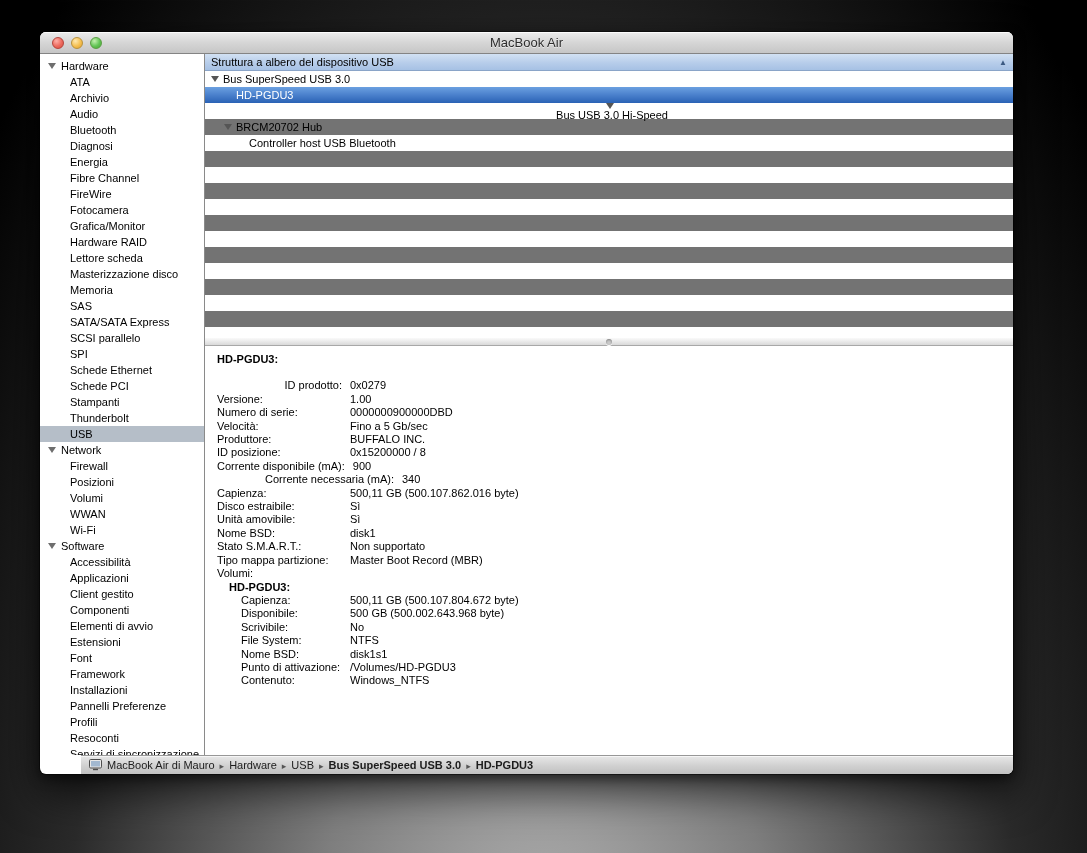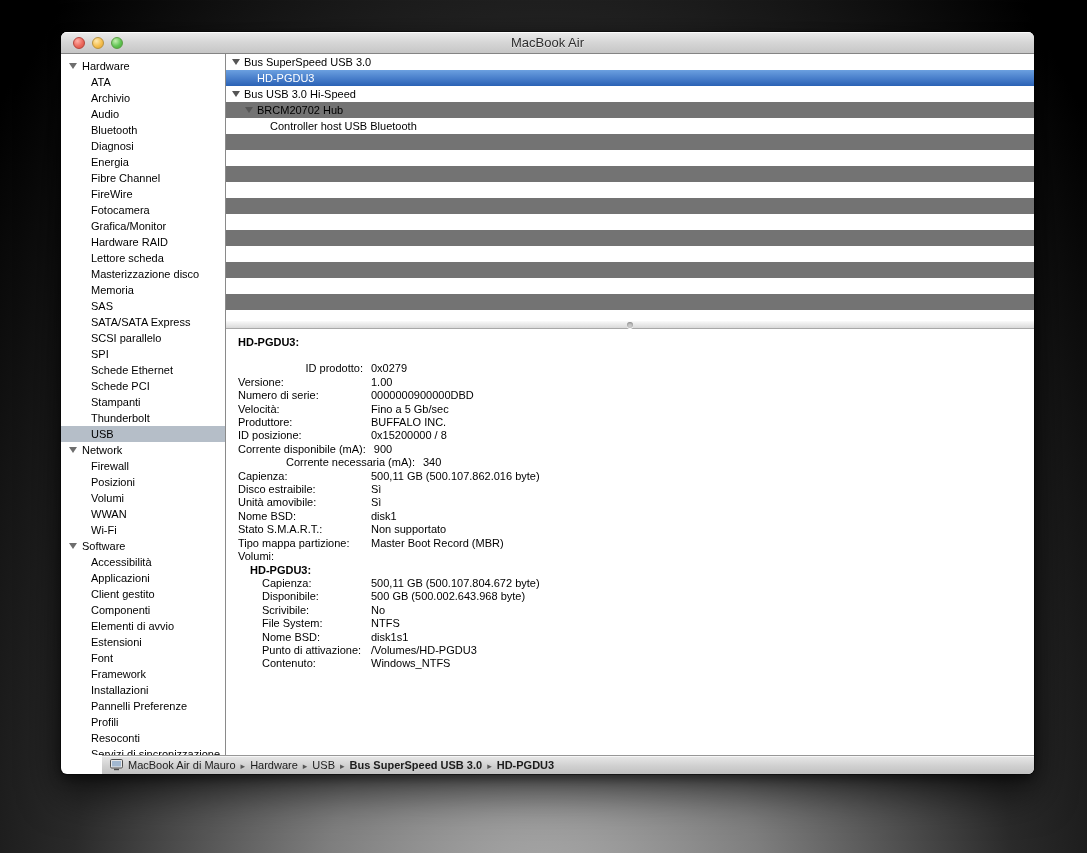--- a/index.html
+++ b/index.html
@@ -2,21 +2,21 @@
 <html><head>
 <meta charset="utf-8">
 <style>
   * { margin:0; padding:0; box-sizing:border-box; }
   html,body { width:1087px; height:853px; overflow:hidden; }
   body {
     font-family:"Liberation Sans", sans-serif;
     background: radial-gradient(ellipse at 50% 118%, #b5b5b5 0%, #7e7e7e 30%, #2a2a2a 62%, #000 95%);
   }
   .window {
-    position:absolute; left:61px; top:32px; width:973px; height:742px;
+    position:absolute; left:40px; top:32px; width:973px; height:742px;
     border-radius:6px; overflow:hidden; background:#fff;
     box-shadow: 0 18px 40px rgba(0,0,0,0.65), 0 4px 12px rgba(0,0,0,0.5), 0 0 0 1px rgba(0,0,0,0.45);
     display:flex; flex-direction:column;
   }
   
   .titlebar {
     height:22px; flex:0 0 22px; position:relative;
     background: linear-gradient(180deg,#ececec 0%,#d6d6d6 50%,#c6c6c6 100%);
     border-bottom:1px solid #848484;
     box-shadow: inset 0 1px 0 #fbfbfb;
@@ -164,30 +164,34 @@
           <div class="sb-item">Framework</div>
           <div class="sb-item">Installazioni</div>
           <div class="sb-item">Pannelli Preferenze</div>
           <div class="sb-item">Profili</div>
           <div class="sb-item">Resoconti</div>
           <div class="sb-item">Servizi di sincronizzazione</div>
         </div>
     </div>
 
     <div class="main">
+      <div class="tree-header">
+        <span>Struttura a albero del dispositivo USB</span>
+        <span class="sort-arrow">▲</span>
+      </div>
       <div class="tree-body">
           <div class="tree-row" style="padding-left: 6px;">
             <span class="tree-tri"></span>
             <span>Bus SuperSpeed USB 3.0</span>
           </div>
           <div class="tree-row stripe selected" style="padding-left: 19px;">
             <span class="tree-spacer"></span>
             <span>HD-PGDU3</span>
           </div>
-          <div class="tree-row" style="padding-left: 6px;">
+          <div class="tree-row" style="padding-left: 6px; flex-direction: column;">
             <span class="tree-tri"></span>
             <span>Bus USB 3.0 Hi-Speed</span>
           </div>
           <div class="tree-row stripe" style="padding-left: 19px;">
             <span class="tree-tri"></span>
             <span>BRCM20702 Hub</span>
           </div>
           <div class="tree-row" style="padding-left: 32px;">
             <span class="tree-spacer"></span>
             <span>Controller host USB Bluetooth</span>

